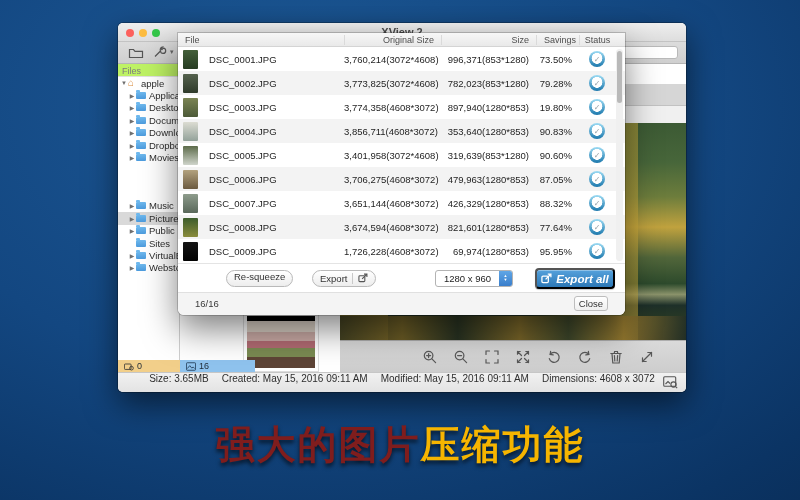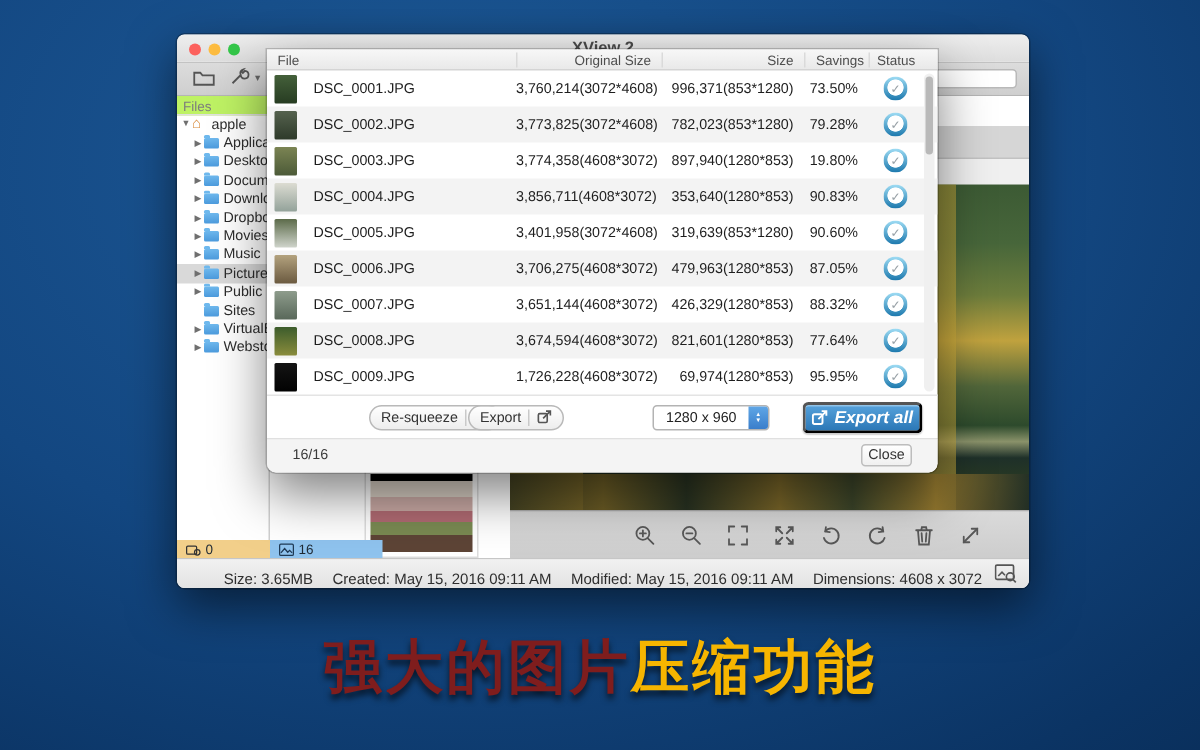--- a/index.html
+++ b/index.html
@@ -104,21 +104,21 @@
   .badge { display:flex; align-items:center; font-size:9px; color:#1f2a35; gap:3px; padding:0 6px; }
   .badge.orange { width:62px; background:#f2cf8a; }
   .badge.blue   { width:75px; background:#8fc3ee; }
   .badge svg { width:10px; height:9px; }
 
   
   .statusbar {
     position:absolute; left:0; right:0; bottom:0; height:20px;
     background:linear-gradient(#f1f1f1,#e3e3e3); border-top:1px solid #c6c6c6;
     border-radius:0 0 5px 5px;
-    display:flex; align-items:flex-end; justify-content:center; gap:13px;
+    display:flex; align-items:flex-start; justify-content:center; gap:13px;
     font-size:10px; color:#2e2e2e;
   }
   .statusbar .sb-icon { position:absolute; right:8px; top:3px; }
   .statusbar .sb-icon svg { width:15px; height:13px; stroke:#555; fill:none; stroke-width:1.1; }
 
   
   .dialog {
     position:absolute; left:60px; top:10px; width:447px; height:282px;
     background:#fff; border-radius:0 0 6px 6px;
     box-shadow:0 14px 34px rgba(0,0,0,.5), 0 0 0 1px rgba(0,0,0,.18);
@@ -158,21 +158,21 @@
     position:absolute; left:0; right:0; top:230px; height:29px; background:#fff;
     border-top:1px solid #e4e4e4; display:flex; align-items:center;
   }
   .pill {
     height:17px; border:1px solid #b9b9b9; border-radius:9px;
     background:linear-gradient(#ffffff,#ededed);
     display:inline-flex; align-items:center; font-size:9.5px; color:#333; padding:0 7px; gap:5px;
   }
   .pill .sep { width:1px; height:11px; background:#c9c9c9; }
   .pill svg { width:10px; height:10px; stroke:#555; fill:none; stroke-width:1.2; }
-  .btn-resqueeze { position:absolute; left:68px; }
+  .btn-resqueeze { position:absolute; left:48px;flex-direction:column; }
   .btn-export   { position:absolute; left:134px; }
   .size-select {
     position:absolute; left:257px; width:78px; height:17px;
     border:1px solid #b3b3b3; border-radius:3px; background:#fff;
     font-size:9.5px; color:#222; display:flex; align-items:center;
   }
   .size-select .sval { flex:1; text-align:center; }
   .stepper {
     width:13px; height:100%; border-radius:0 2px 2px 0;
     background:linear-gradient(#5fa6e6,#3a7ecb);
@@ -289,21 +289,21 @@
   </div>
 
   <div class="tree-item" style="padding-left: 10px;">
     <span class="disc">▶</span>
     <span class="ticon">
             <span class="folder-glyph"></span>
           </span>
     <span class="tlabel">Movies</span>
   </div>
 
-  <div class="tree-item" style="padding-left: 10px;">
+  <div class="tree-item" style="padding-left: 10px; margin-top: 36px;">
     <span class="disc">▶</span>
     <span class="ticon">
             <span class="folder-glyph"></span>
           </span>
     <span class="tlabel">Music</span>
   </div>
 
   <div class="tree-item selected" style="padding-left: 10px;">
     <span class="disc">▶</span>
     <span class="ticon">

